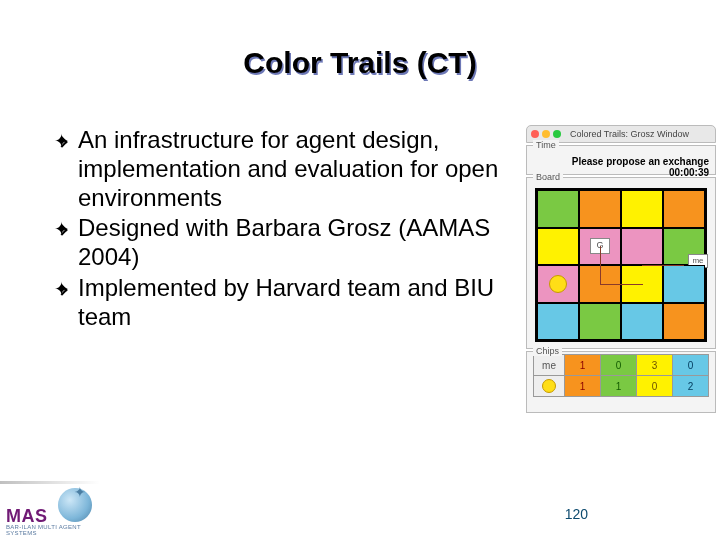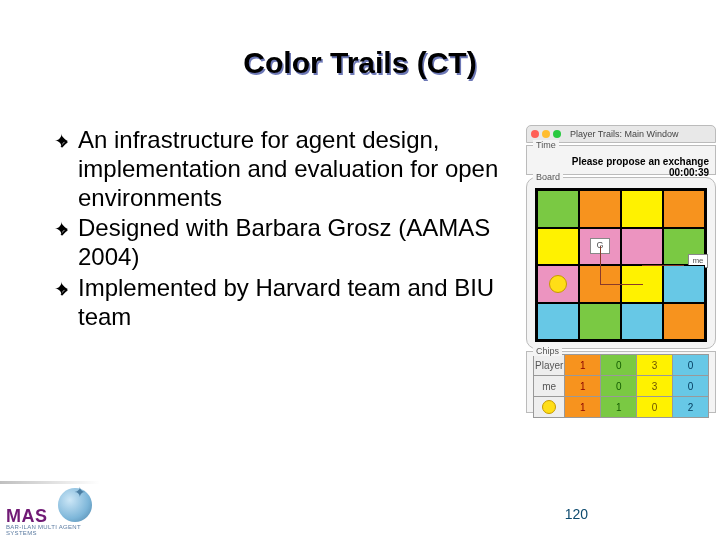--- a/index.html
+++ b/index.html
@@ -116,21 +116,21 @@
     position: absolute;
     top: -6px;
     left: 6px;
     background: #f4f4f4;
     padding: 0 3px;
     font-size: 9px;
     color: #555;
   }
   .time-panel { height: 28px; text-align: right; }
   .time-text { padding: 10px 6px 0 6px; font-size: 10px; color:#000; font-weight:bold; }
-  .board-panel { height: 172px; padding: 10px 8px 6px 8px; box-sizing: border-box; border-radius: 10px; }
+  .board-panel { height: 172px; padding: 10px 8px 6px 8px; box-sizing: border-box; }
   .board {
     width: 168px;
     height: 150px;
     border: 2px solid #000;
     display: grid;
     grid-template-columns: repeat(4, 1fr);
     grid-template-rows: repeat(4, 1fr);
     position: relative;
   }
   .cell {
@@ -243,21 +243,21 @@
       <li><span class="bmark">✦</span><span>Designed with Barbara Grosz (AAMAS 2004)</span></li>
       <li><span class="bmark">✦</span><span>Implemented by Harvard team and BIU team</span></li>
     </ul>
   </div>
 
   <div class="appwin">
     <div class="titlebar">
       <div class="tl-dot d-red"></div>
       <div class="tl-dot d-yel"></div>
       <div class="tl-dot d-grn"></div>
-      <div class="tl-title">Player Trails: Main Window</div>
+      <div class="tl-title">Colored Trails: Grosz Window</div>
     </div>
 
     <div class="panel time-panel">
       <span class="panel-label">Time</span>
       <div class="time-text">Please propose an exchange 00:00:39</div>
     </div>
 
     <div class="panel board-panel">
       <span class="panel-label">Board</span>
       <div class="board">
@@ -290,27 +290,20 @@
 
         <div class="path1" style="left:63px; top:56px; width:42px; height:38px;"></div>
         <div class="path1" style="left:105px; top:75px; width:42px; height:0; border-left:none;"></div>
       </div>
     </div>
 
     <div class="panel chips-panel">
       <span class="panel-label">Chips</span>
       <table class="chips-table">
         <tbody>
-            <tr>
-          <th>Player</th>
-          <td class="col-o">1</td>
-          <td class="col-g">0</td>
-          <td class="col-y">3</td>
-          <td class="col-b">0</td>
-        </tr>
         <tr>
           <th>me</th>
           <td class="col-o">1</td>
           <td class="col-g">0</td>
           <td class="col-y">3</td>
           <td class="col-b">0</td>
         </tr>
         <tr>
           <th><span class="chip-sun"></span></th>
           <td class="col-o">1</td>

